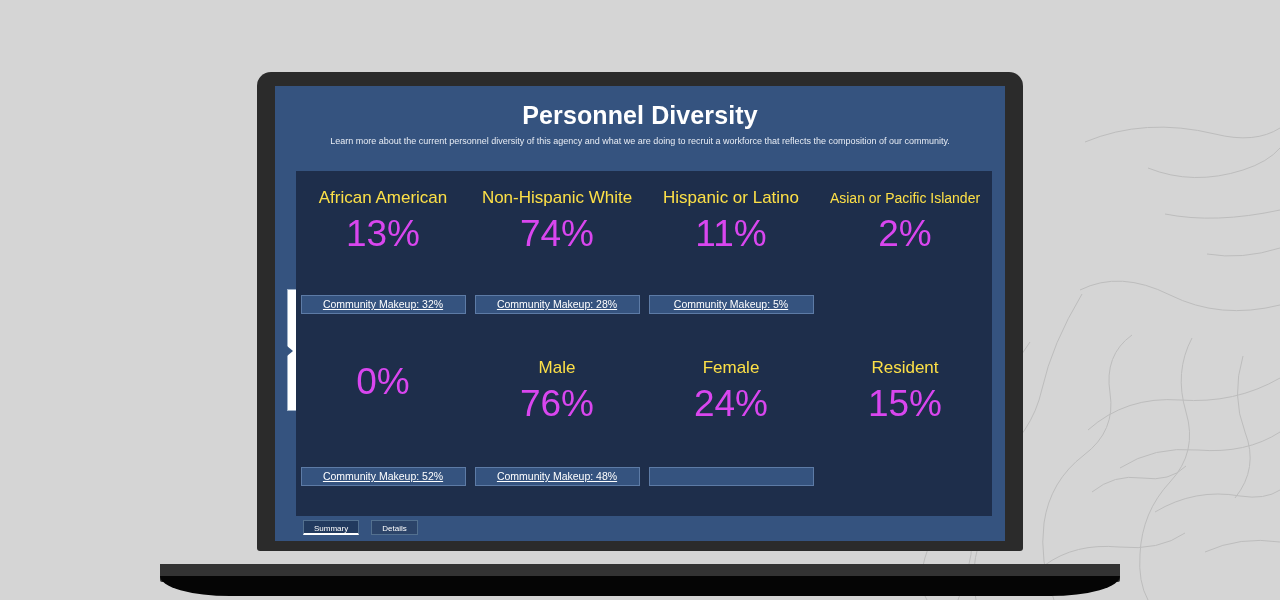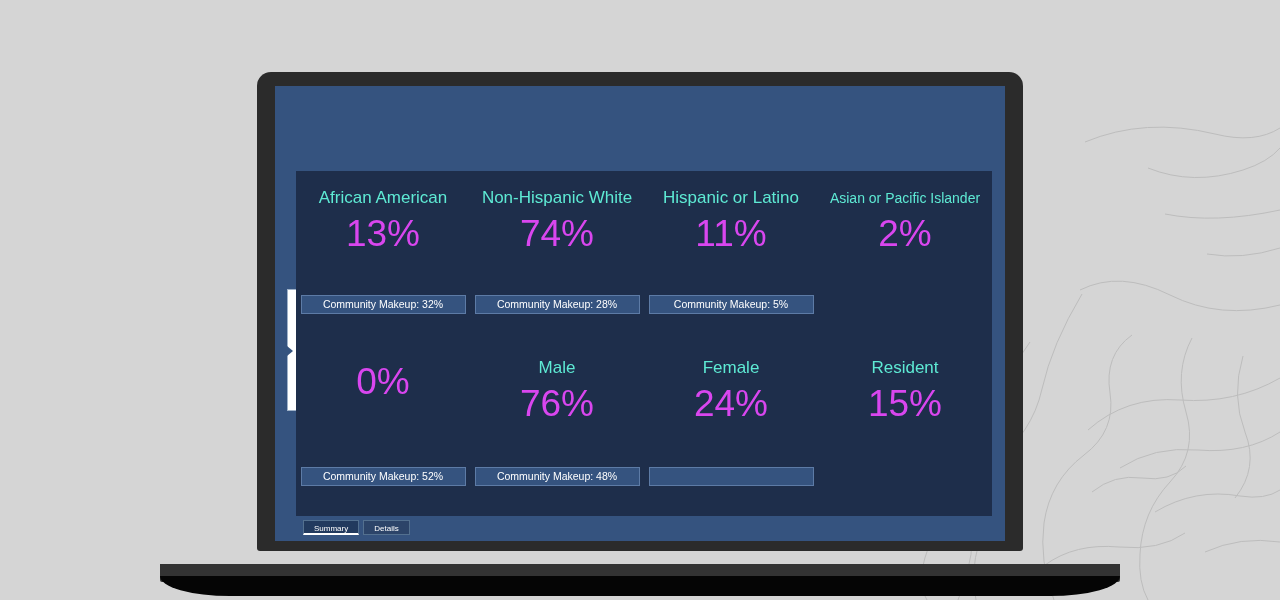--- a/index.html
+++ b/index.html
@@ -117,21 +117,21 @@
   }
   .stat-row.row1 { top: 8px; }
   .stat-row.row2 { top: 178px; }
 
   .stat-cell {
     width: 174px;
     text-align: center;
     padding-top: 8px;
   }
   .stat-label {
-    color: #5eead4;
+    color: #fde047;
     font-size: 17px;
     line-height: 22px;
     white-space: nowrap;
     font-weight: 400;
   }
   .stat-label.small { font-size: 14px; }
   .stat-value {
     color: #d946ef;
     font-size: 37px;
     line-height: 54px;
@@ -157,29 +157,30 @@
   .makeup-chip {
     width: 165px;
     height: 19px;
     background: #35537f;
     border: 1px solid #5d7ba6;
     color: #ffffff;
     font-size: 10.5px;
     line-height: 17px;
     text-align: center;
     white-space: nowrap;
+    text-decoration: underline;
   }
   .makeup-chip.empty { color: transparent; }
 
   
   .tab-bar {
     position: absolute;
     left: 28px; top: 434px;
     display: flex;
-    gap: 4px;
+    gap: 12px;
   }
   .tab {
     height: 15px;
     padding: 0 10px;
     font-size: 8px;
     line-height: 15px;
     color: #ffffff;
     background: #2c4469;
     border: 1px solid #53708f;
     white-space: nowrap;
@@ -217,20 +218,24 @@
   </svg>
 
   <div id="laptop">
     <div class="laptop-lid"></div>
     <div class="laptop-base"></div>
     <div class="laptop-foot"></div>
   </div>
 
   <div id="screen">
 
+    <div class="app-header">
+      <div class="app-title">Personnel Diversity</div>
+      <div class="app-subtitle">Learn more about the current personnel diversity of this agency and what we are doing to recruit a workforce that reflects the composition of our community.</div>
+    </div>
 
     <div class="drawer-handle"></div>
     <div class="drawer-arrow"></div>
 
     <div class="dash-panel">
 
       <div class="stat-row row1">
         <div class="stat-cell">
           <div class="stat-label">African American</div>
           <div class="stat-value">13%</div>

